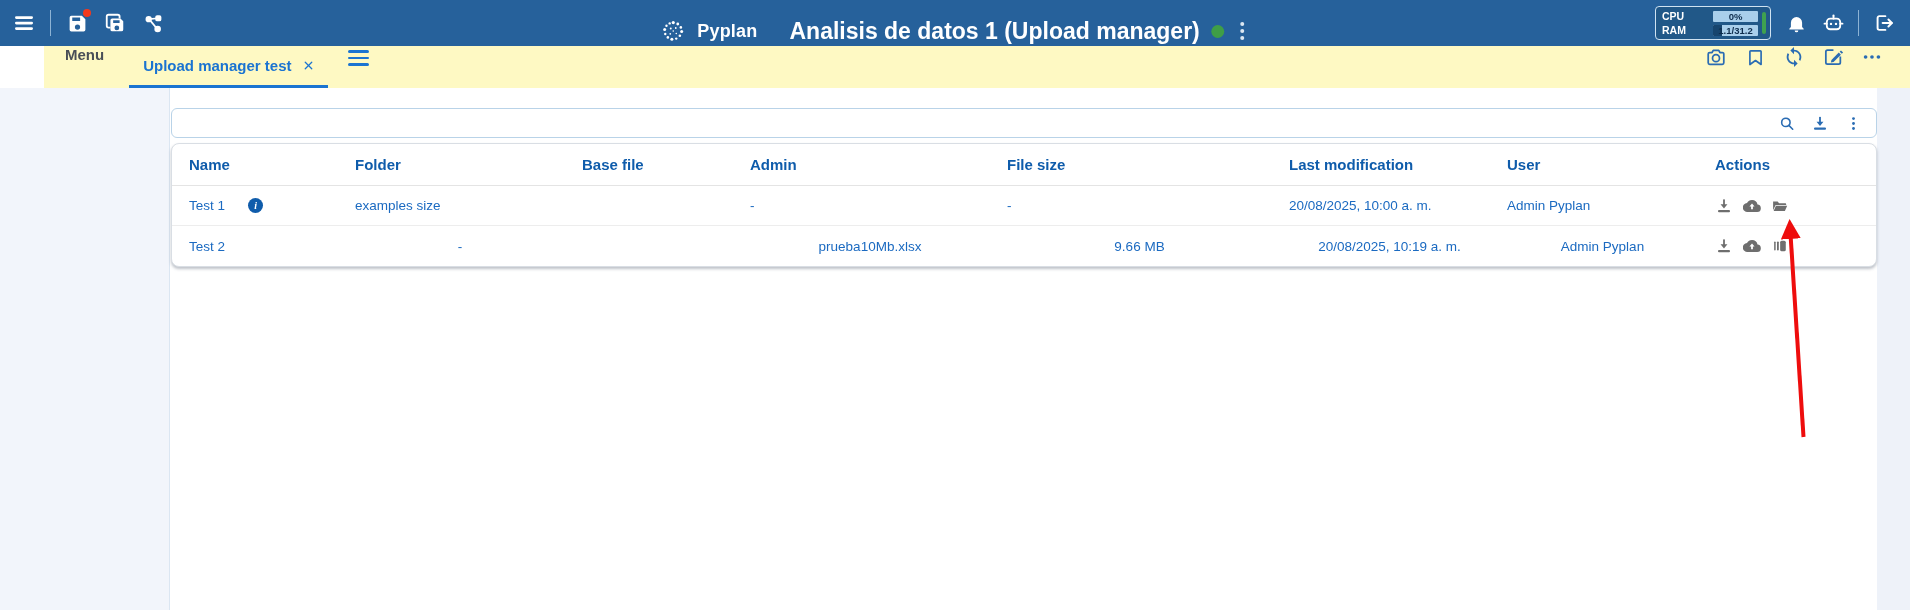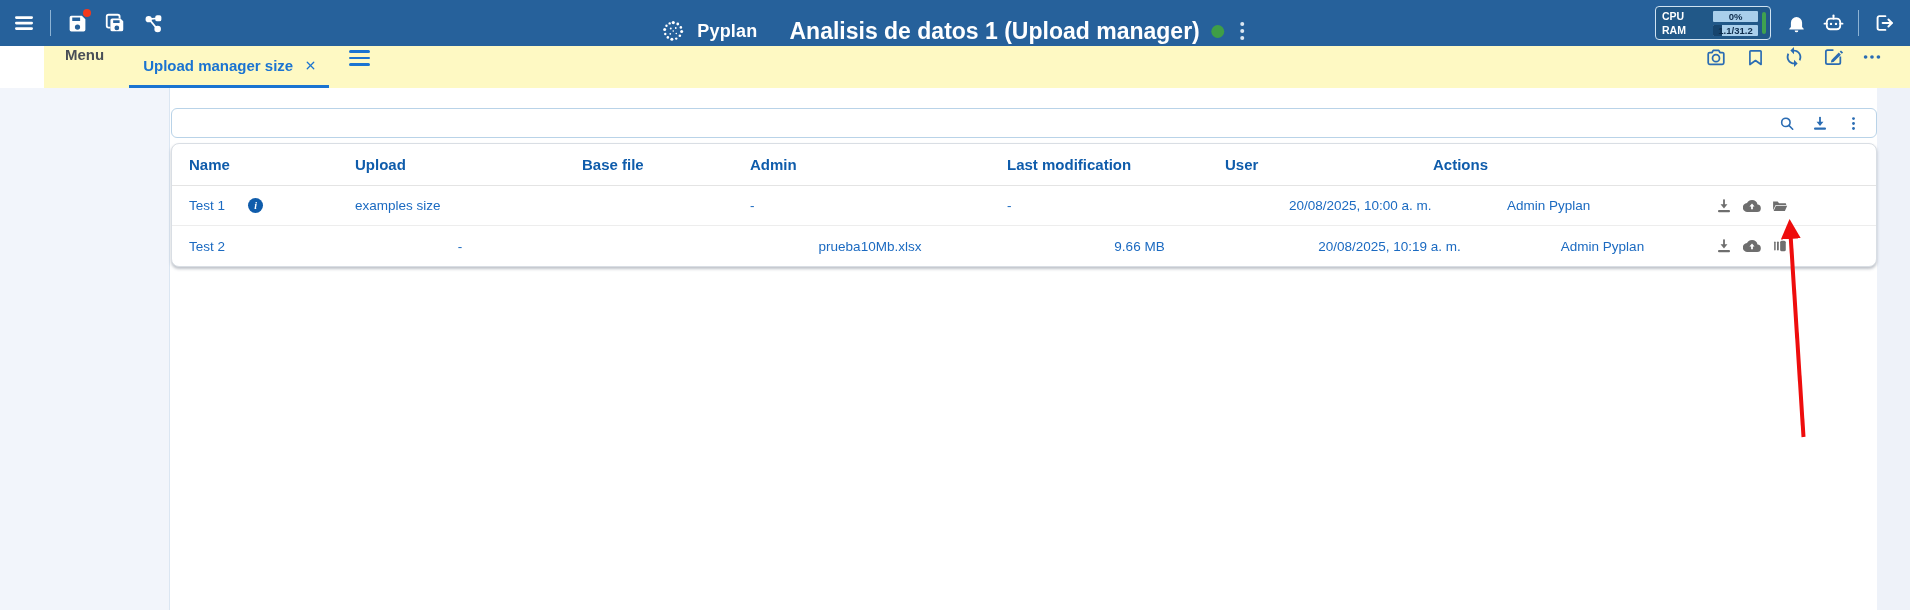--- a/index.html
+++ b/index.html
@@ -190,21 +190,21 @@
             <polyline points="16.8,8.2 20.6,12 16.8,15.8"></polyline>
           </g>
         </svg>
     </span>
   </div>
 </div>
 
 <div class="tabbar">
   <span class="menu-label">Menu</span>
   <div class="tab">
-    <span class="tab-label">Upload manager size</span>
+    <span class="tab-label">Upload manager test</span>
     <span class="tab-close">
       <svg width="13" height="13" viewBox="0 0 24 24">
           <g stroke="currentColor" stroke-width="2.4" stroke-linecap="round">
             <line x1="6" y1="6" x2="18" y2="18"></line>
             <line x1="18" y1="6" x2="6" y2="18"></line>
           </g>
         </svg>
     </span>
   </div>
   <span class="tab-list-btn">
@@ -281,23 +281,24 @@
               <circle cx="12" cy="12" r="2"></circle>
               <circle cx="12" cy="19" r="2"></circle>
             </g>
           </svg>
       </span>
     </div>
 
     <div class="table-card">
       <div class="t-row t-head">
         <span class="cell col-name">Name</span>
-        <span class="cell col-folder">Upload</span>
+        <span class="cell col-folder">Folder</span>
         <span class="cell col-base">Base file</span>
         <span class="cell col-file">Admin</span>
+        <span class="cell col-size">File size</span>
         <span class="cell col-mod">Last modification</span>
         <span class="cell col-user">User</span>
         <span class="cell col-actions">Actions</span>
       </div>
 
       <div class="t-row t-data">
         <span class="cell col-name">
           <span class="name-wrap">
             <span>Test 1</span>
             <span class="info-badge">i</span>

